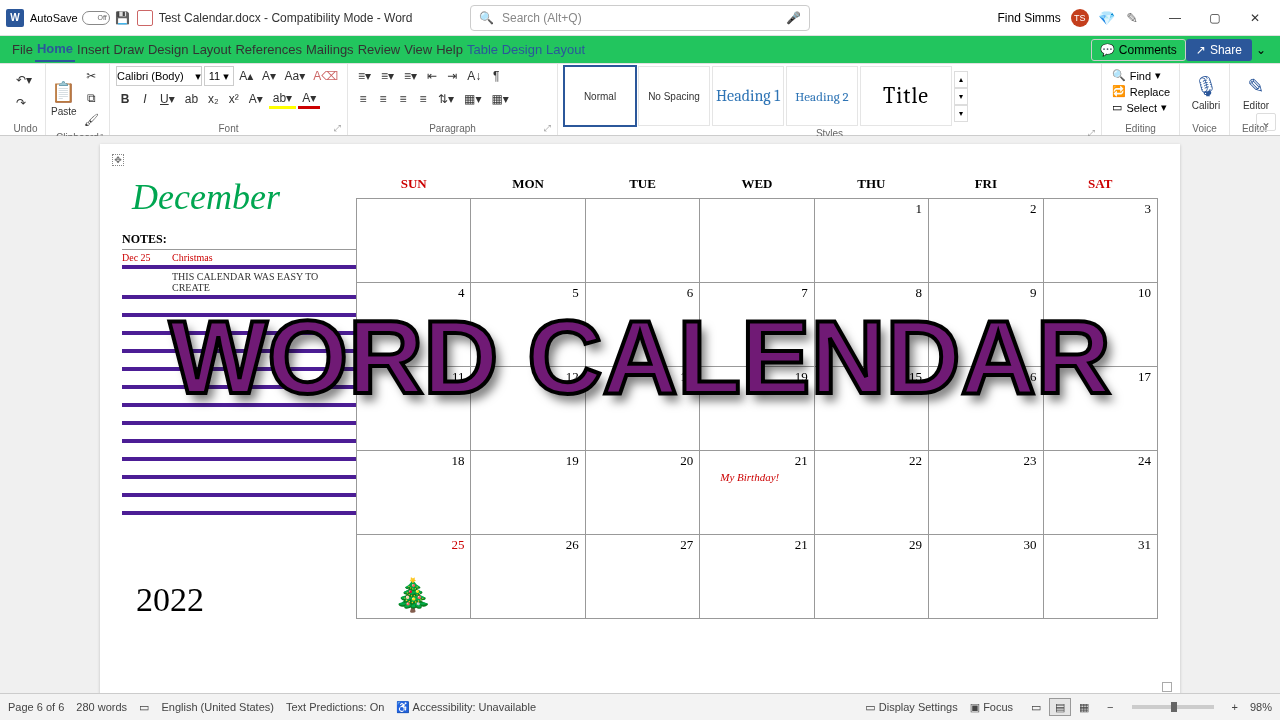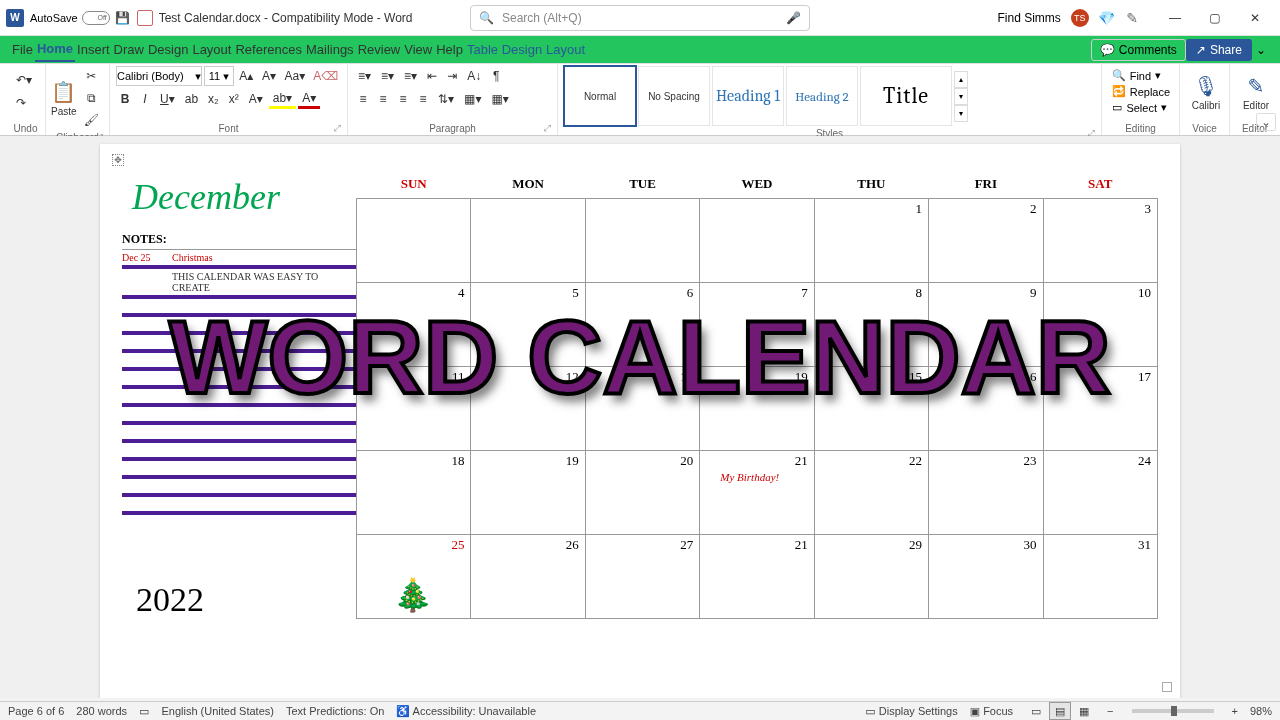--- a/index.html
+++ b/index.html
@@ -78,21 +78,21 @@
 .cal-grid td { border: 1px solid #999; width: 14.28%; height: 84px; vertical-align: top; text-align: right; padding: 2px 6px; font-family: "Segoe Print", cursive; font-size: 13px; position: relative; }
 .cal-grid td.holiday .num { color: #c00; }
 .cal-grid td .event { font-size: 11px; color: #c00; text-align: left; position: absolute; left: 20px; top: 20px; font-style: italic; }
 .tree { position: absolute; left: 50%; bottom: 4px; transform: translateX(-50%); font-size: 32px; }
 .resize-handle { position: absolute; right: 8px; bottom: 6px; width: 10px; height: 10px; border: 1px solid #aaa; }
 
 
 .overlay-title { position: absolute; left: 50%; top: 50%; transform: translate(-50%, -52%); font-family: "Arial Black", Impact, sans-serif; font-size: 104px; font-weight: 900; color: #701a75; -webkit-text-stroke: 4px #000; letter-spacing: 0px; text-shadow: 6px 8px 10px rgba(0,0,0,0.5); white-space: nowrap; pointer-events: none; z-index: 50; }
 
 
-.statusbar { position: absolute; bottom: 0; left: 0; right: 0; height: 19px; background: #f3f3f3; border-top: 1px solid #ccc; display: flex; align-items: center; padding: 0 8px; font-size: 11px; color: #444; gap: 12px; }
+.statusbar { position: absolute; bottom: 0; left: 0; right: 0; height: 27px; background: #f3f3f3; border-top: 1px solid #ccc; display: flex; align-items: center; padding: 0 8px; font-size: 11px; color: #444; gap: 12px; }
 .statusbar .sep { flex: 1; }
 .view-btns { display: flex; gap: 2px; }
 .view-btn { width: 22px; height: 18px; border: 1px solid transparent; display: flex; align-items: center; justify-content: center; font-size: 11px; }
 .view-btn.active { border-color: #999; background: #e5e5e5; }
 .zoom-slider { width: 82px; height: 4px; background: #ccc; position: relative; margin: 0 6px; }
 .zoom-slider .thumb { position: absolute; left: 48%; top: -3px; width: 6px; height: 10px; background: #666; }
 </style>
 </head>
 <body>
 

